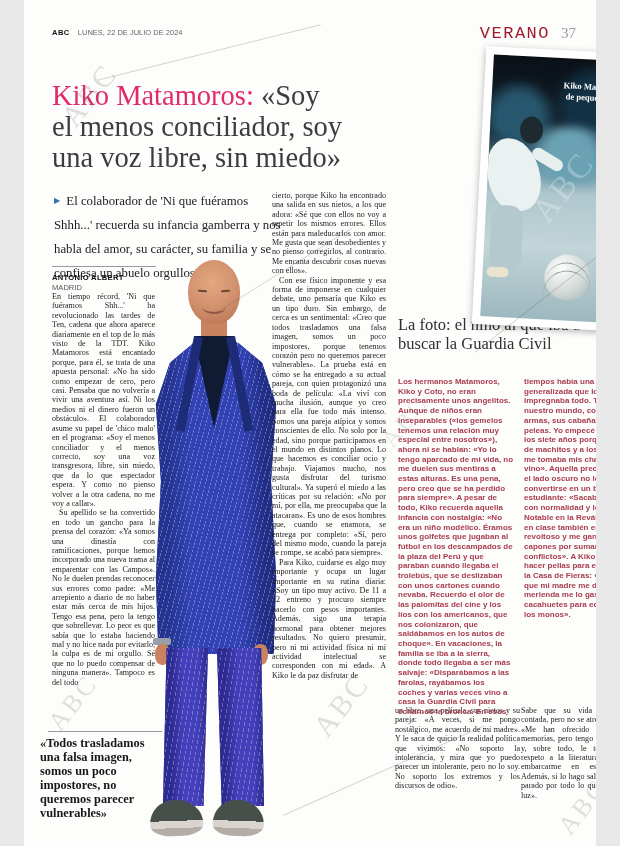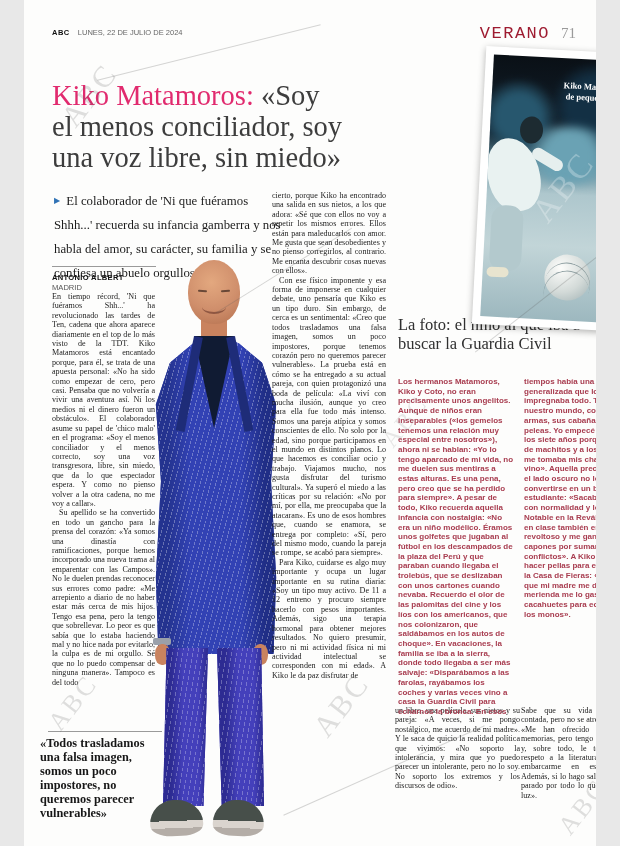--- a/index.html
+++ b/index.html
@@ -106,21 +106,21 @@
 <body>
 
 <div class="page">
 
   <div class="hdr-left">
     <span class="brand">ABC</span>
     <span>LUNES, 22 DE JULIO DE 2024</span>
   </div>
   <div class="hdr-right">
     <span class="section">VERANO</span>
-    <span class="pagenum">71</span>
+    <span class="pagenum">37</span>
   </div>
 
   <h1 class="headline">
     <span class="kicker">Kiko Matamoros:</span>
     <span>«Soy</span><br>
     <span>el menos conciliador, soy</span><br>
     <span>una voz libre, sin miedo»</span>
   </h1>
 
   <div class="standfirst">

